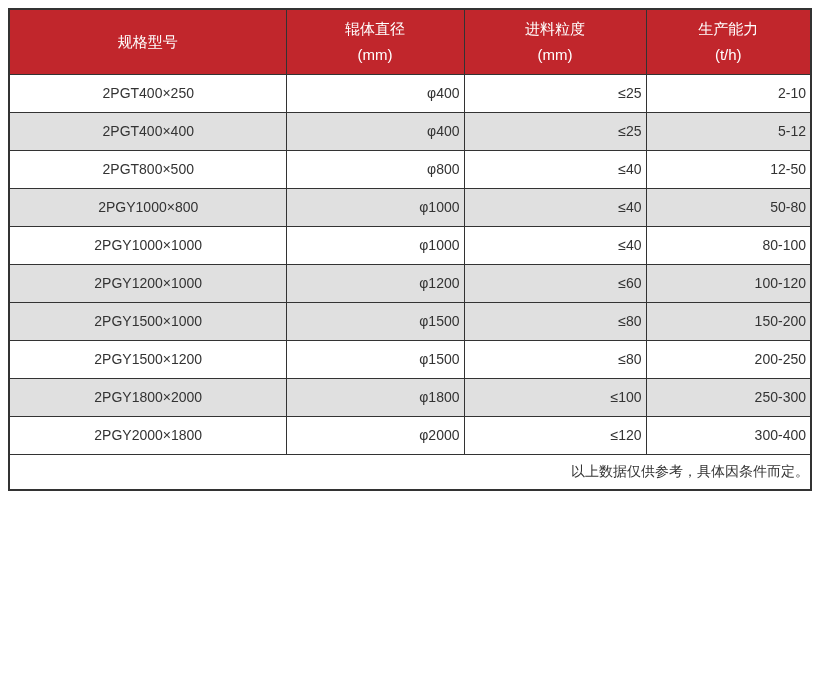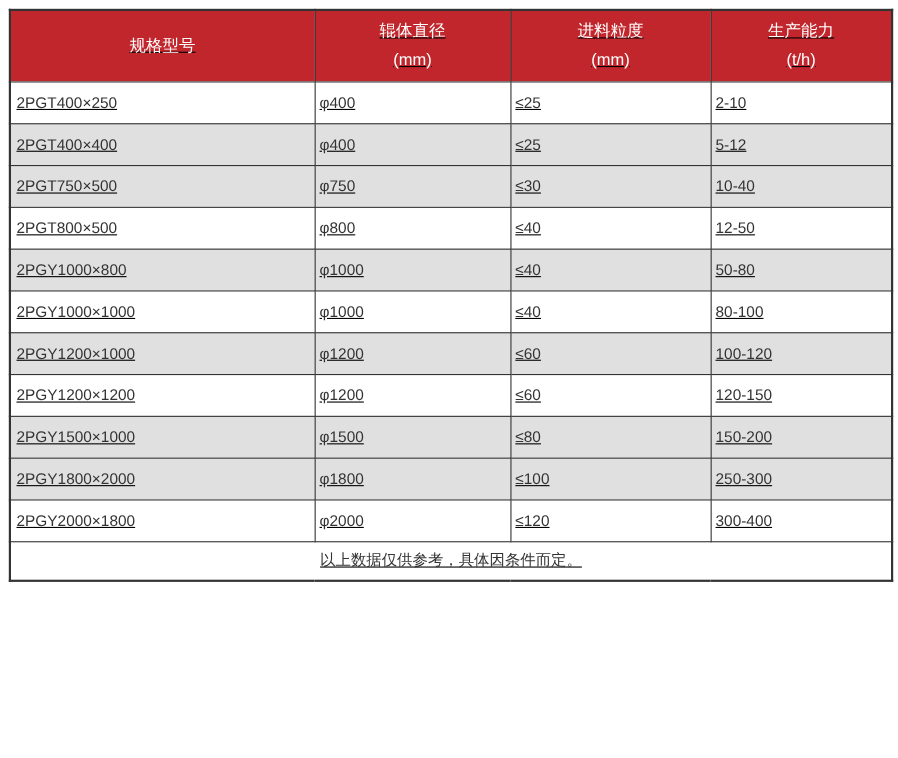--- a/index.html
+++ b/index.html
@@ -16,21 +16,20 @@
     margin: 0;
     padding: 0;
     background: var(--page-bg);
     font-family: "Liberation Sans", "DejaVu Sans", sans-serif;
   }
   .page {
     width: 816px;
     height: 689px;
     padding: 8px 6px 8px 8px;
     background: var(--page-bg);
-    text-decoration: underline;
   }
   table.spec-table {
     width: 802px;
     border-collapse: collapse;
     border: 2px solid var(--border);
     table-layout: fixed;
   }
   table.spec-table col.c1 { width: 277px; }
   table.spec-table col.c2 { width: 178px; }
   table.spec-table col.c3 { width: 182px; }
@@ -49,37 +48,37 @@
     height: 65px;
     padding: 0;
   }
   .th-line {
     line-height: 26px;
   }
   table.spec-table tbody td {
     height: 38px;
     font-size: 14px;
     color: var(--text);
-    text-align: left;
+    text-align: right;
     vertical-align: middle;
     background: var(--row-bg);
     padding: 0 4px;
   }
   table.spec-table tbody tr.alt td {
     background: var(--row-alt-bg);
   }
   table.spec-table tbody td.model {
-    text-align: left;
+    text-align: center;
     padding-left: 5px;
   }
   table.spec-table tfoot td {
     height: 36px;
     font-size: 14px;
     color: var(--text);
-    text-align: center;
+    text-align: right;
     vertical-align: middle;
     background: var(--row-bg);
   }
 </style>
 </head>
 <body>
 
 <div class="page">
   <table class="spec-table">
     <colgroup>
@@ -113,26 +112,20 @@
           <td>φ400</td>
           <td>≤25</td>
           <td>2-10</td>
         </tr>
         <tr class="alt">
           <td class="model">2PGT400×400</td>
           <td>φ400</td>
           <td>≤25</td>
           <td>5-12</td>
         </tr>
-        <tr class="alt">
-          <td class="model">2PGT750×500</td>
-          <td>φ750</td>
-          <td>≤30</td>
-          <td>10-40</td>
-        </tr>
         <tr>
           <td class="model">2PGT800×500</td>
           <td>φ800</td>
           <td>≤40</td>
           <td>12-50</td>
         </tr>
         <tr class="alt">
           <td class="model">2PGY1000×800</td>
           <td>φ1000</td>
           <td>≤40</td>
@@ -143,31 +136,31 @@
           <td>φ1000</td>
           <td>≤40</td>
           <td>80-100</td>
         </tr>
         <tr class="alt">
           <td class="model">2PGY1200×1000</td>
           <td>φ1200</td>
           <td>≤60</td>
           <td>100-120</td>
         </tr>
-        <tr>
-          <td class="model">2PGY1200×1200</td>
-          <td>φ1200</td>
-          <td>≤60</td>
-          <td>120-150</td>
-        </tr>
         <tr class="alt">
           <td class="model">2PGY1500×1000</td>
           <td>φ1500</td>
           <td>≤80</td>
           <td>150-200</td>
+        </tr>
+        <tr>
+          <td class="model">2PGY1500×1200</td>
+          <td>φ1500</td>
+          <td>≤80</td>
+          <td>200-250</td>
         </tr>
         <tr class="alt">
           <td class="model">2PGY1800×2000</td>
           <td>φ1800</td>
           <td>≤100</td>
           <td>250-300</td>
         </tr>
         <tr>
           <td class="model">2PGY2000×1800</td>
           <td>φ2000</td>

